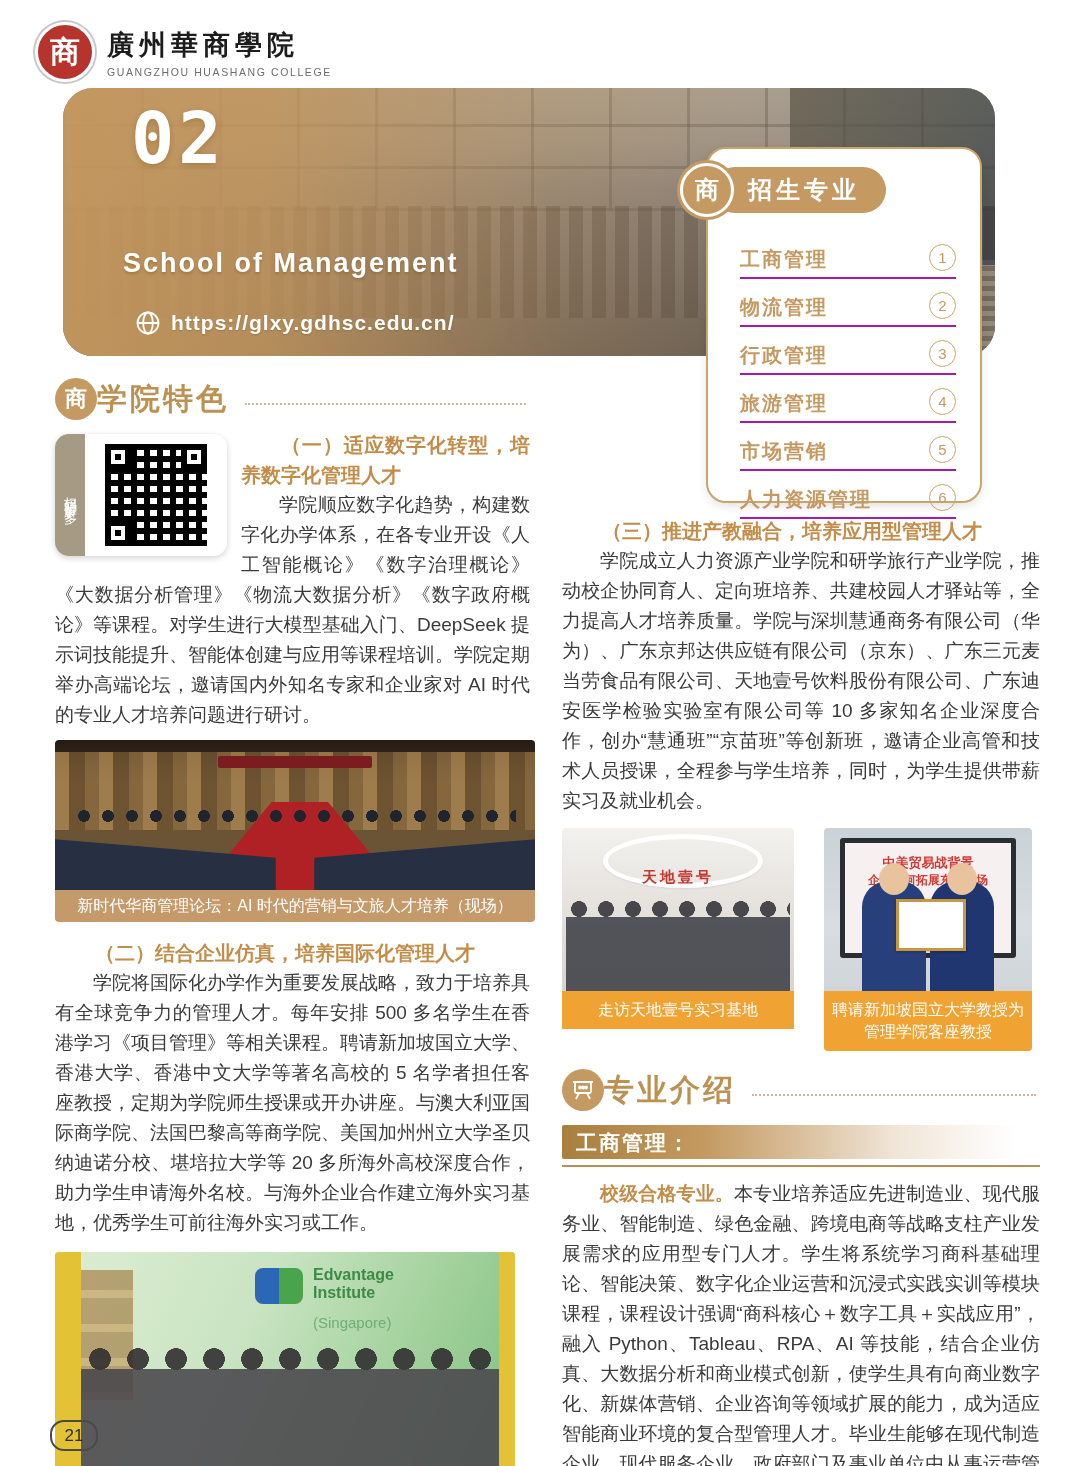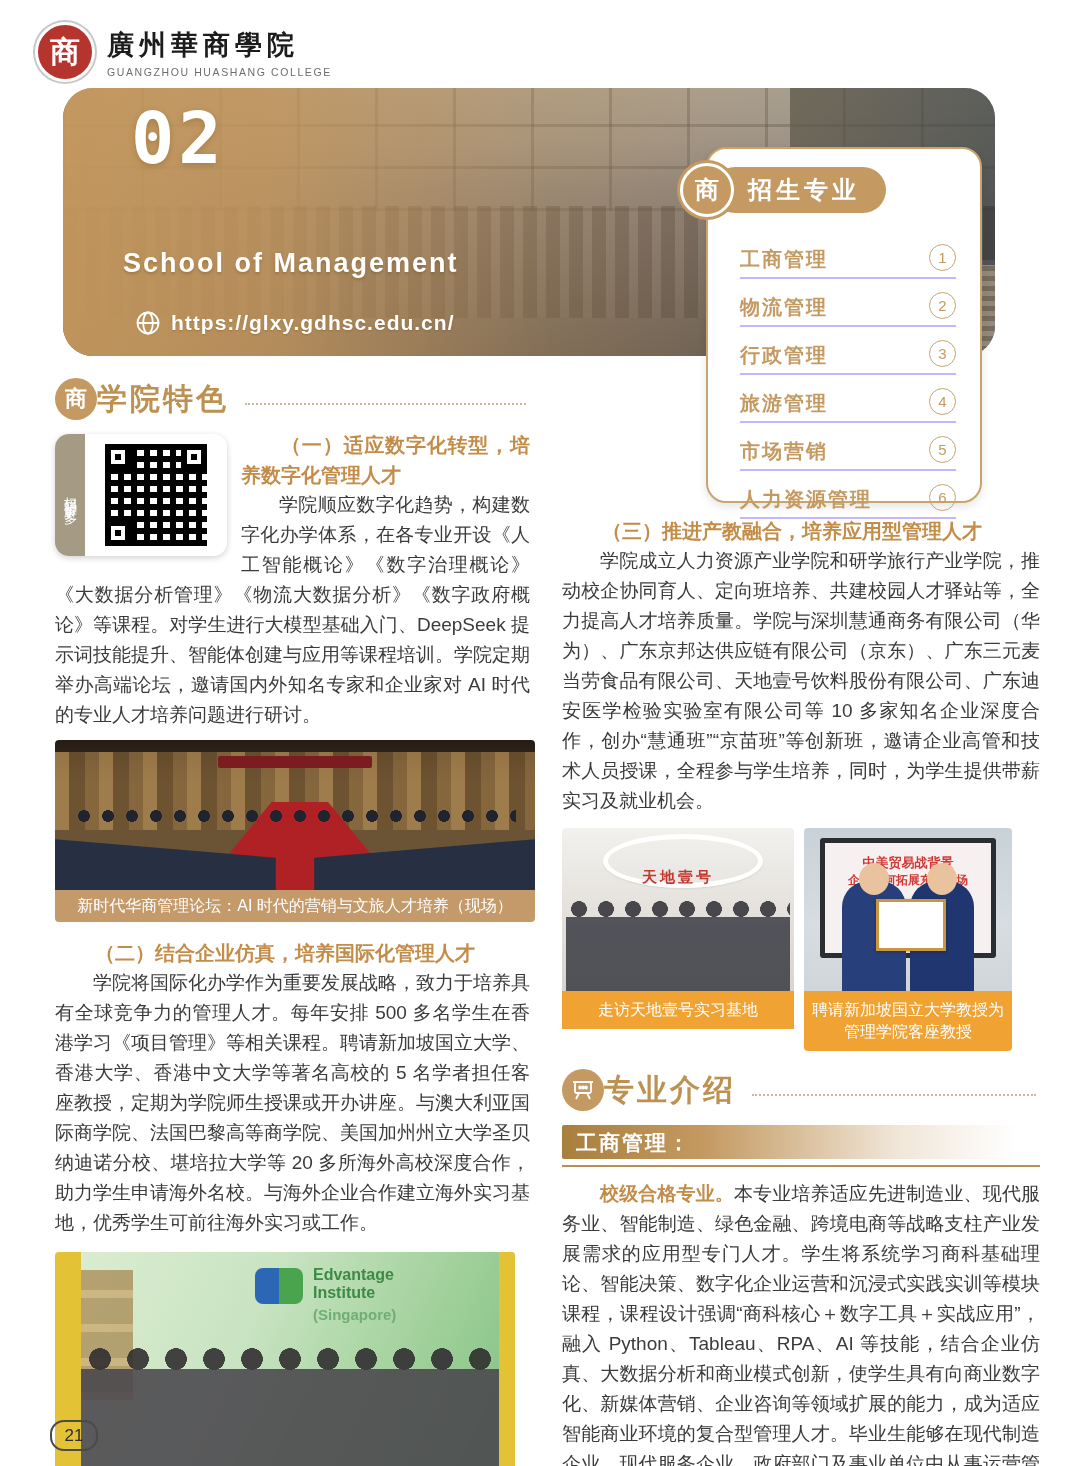--- a/index.html
+++ b/index.html
@@ -40,21 +40,21 @@
   .majors{position:absolute;left:706px;top:147px;width:272px;height:352px;background:#fff;
         border:2px solid #c9a46b;border-radius:20px;box-shadow:0 4px 10px rgba(0,0,0,.10);}
   .majors-head{position:absolute;left:-28px;top:14px;display:flex;align-items:center;}
   .majors-pill{background:#c49a62;color:#fff;font-size:24px;font-weight:bold;letter-spacing:4px;
         padding:7px 26px 7px 36px;border-radius:23px;margin-left:-22px;}
   .majors-seal{width:48px;height:48px;border-radius:50%;background:#c49a62;border:3px solid #fff;
         box-shadow:0 0 0 3px #c49a62;display:flex;align-items:center;justify-content:center;
         color:#fff;font-size:24px;font-weight:bold;z-index:2;}
   .majors ul{list-style:none;margin:0;padding:84px 24px 0 32px;}
   .majors li{display:flex;align-items:flex-end;justify-content:space-between;height:44px;
-        border-bottom:2px solid #c4b5fd;margin-bottom:2px;}
+        border-bottom:2px solid #a21caf;margin-bottom:2px;}
   .mj-label{color:#c49a62;font-size:20px;font-weight:bold;letter-spacing:2px;padding-bottom:4px;}
   .mj-num{width:25px;height:25px;border:1.5px solid #c9a46b;border-radius:50%;color:#c49a62;
         font-size:15px;display:flex;align-items:center;justify-content:center;margin-bottom:6px;}
 
   
   .sec-head{display:flex;align-items:center;margin-bottom:10px;}
   .sec-icon{width:42px;height:42px;border-radius:50%;background:#c49a62;display:flex;align-items:center;
         justify-content:center;color:#fff;font-size:22px;font-weight:bold;flex:0 0 auto;}
   .sec-title{color:#bd9152;font-size:30px;font-weight:bold;letter-spacing:3px;}
   .sec-dots{flex:1;border-bottom:2.5px dotted #cbb79a;margin:10px 4px 0 16px;}
@@ -106,21 +106,21 @@
   .p-visit{width:232px;}
   .p-visit .img{position:relative;height:163px;background:linear-gradient(180deg,#f2f1ee 0%,#e6e3de 45%,#d8d4cd 100%);}
   .p-visit .ring{position:absolute;left:50%;top:6px;width:150px;height:44px;margin-left:-75px;border:5px solid #fff;
         border-radius:50%;box-shadow:0 1px 2px rgba(0,0,0,.08);}
   .p-visit .brand{position:absolute;left:0;right:0;top:40px;text-align:center;color:#c4372f;font-size:15px;
         letter-spacing:3px;font-weight:bold;font-family:"Liberation Serif","DejaVu Serif",serif;}
   .crowd{position:absolute;left:4px;right:4px;bottom:0;height:92px;
         background-image:radial-gradient(circle 8px at 13px 10px,#2c2c33 97%,transparent),
                          linear-gradient(180deg,transparent 0 18px,#3a3b44 18px);
         background-size:27px 100%,100% 100%;background-repeat:repeat-x,no-repeat;opacity:.85;}
-  .p-prof{width:208px;}
+  .p-prof{width:208px;margin-left:20px;}
   .p-prof .img{position:relative;height:163px;background:linear-gradient(180deg,#c9d2d8 0%,#d7dde1 60%,#cfd5d9 100%);}
   .p-prof .screen{position:absolute;left:16px;top:10px;right:16px;height:110px;background:#f6f0f1;
         border:5px solid #2a2e33;border-radius:3px;}
   .p-prof .scr-t1{position:absolute;left:0;right:0;top:26px;text-align:center;color:#d03a35;font-size:13px;font-weight:bold;}
   .p-prof .scr-t2{position:absolute;left:0;right:0;top:44px;text-align:center;color:#d03a35;font-size:12px;font-weight:bold;}
   .p-prof .man{position:absolute;bottom:0;width:64px;height:110px;background:#27407c;border-radius:26px 26px 0 0;}
   .p-prof .m1{left:38px}.p-prof .m2{right:38px;background:#1f3670;}
   .p-prof .head{position:absolute;bottom:96px;width:30px;height:32px;background:#e8c39e;border-radius:50%;}
   .p-prof .h1{left:55px}.p-prof .h2{right:55px}
   .p-prof .cert{position:absolute;left:50%;bottom:40px;width:64px;height:46px;margin-left:-32px;background:#fff;
@@ -130,21 +130,21 @@
   .p-edv{margin-top:14px;width:460px;}
   .p-edv .img{position:relative;height:223px;background:linear-gradient(115deg,#ddedd2 0%,#c9e4c2 40%,#9ecf98 75%,#7fbf83 100%);}
   .p-edv .pillarL{position:absolute;left:0;top:0;bottom:0;width:26px;background:#e4c236;}
   .p-edv .pillarR{position:absolute;right:0;top:0;bottom:0;width:16px;background:#e4c236;}
   .p-edv .shelf{position:absolute;left:26px;top:18px;width:52px;height:130px;
         background:repeating-linear-gradient(0deg,#c7a063 0 8px,#a5814a 8px 34px);opacity:.7;}
   .p-edv .logo-sq{position:absolute;left:200px;top:16px;width:48px;height:36px;border-radius:8px;overflow:hidden;display:flex;}
   .p-edv .logo-sq b{flex:1;background:#2c67b5;}
   .p-edv .logo-sq i{flex:1;background:#49a44d;}
   .p-edv .etxt{position:absolute;left:258px;top:14px;color:#3d8a46;font-size:16px;font-weight:bold;line-height:18px;}
-  .p-edv .etxt .sg{font-weight:bold;color:#6fae74;font-size:15px;margin-top:4px;}
+  .p-edv .etxt .sg{font-weight:normal;color:#6fae74;font-size:15px;margin-top:12px;}
   .p-edv .ecrowd{position:absolute;left:26px;right:16px;bottom:0;height:130px;
         background-image:radial-gradient(circle 11px at 19px 14px,#2e2b2e 97%,transparent),
                          linear-gradient(180deg,transparent 0 24px,#4a474d 24px);
         background-size:38px 100%,100% 100%;background-repeat:repeat-x,no-repeat;opacity:.88;}
 
   
   .mi-bar{position:relative;margin:14px 0 4px 0;height:36px;}
   .mi-bar .grad{position:absolute;left:0;top:0;height:34px;width:100%;border-radius:2px;
         background:linear-gradient(90deg,#a97f3e 0%,#c49a62 30%,rgba(196,154,98,.25) 70%,rgba(196,154,98,0) 95%);}
   .mi-bar .lbl{position:absolute;left:14px;top:4px;color:#fff;font-size:21px;font-weight:bold;letter-spacing:2px;}

